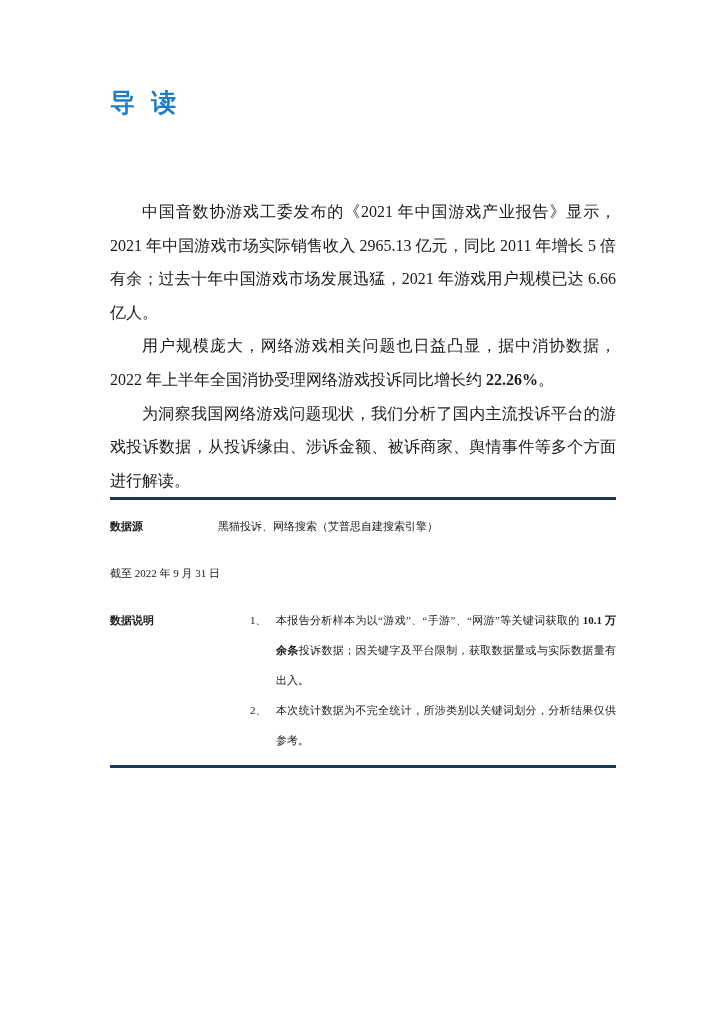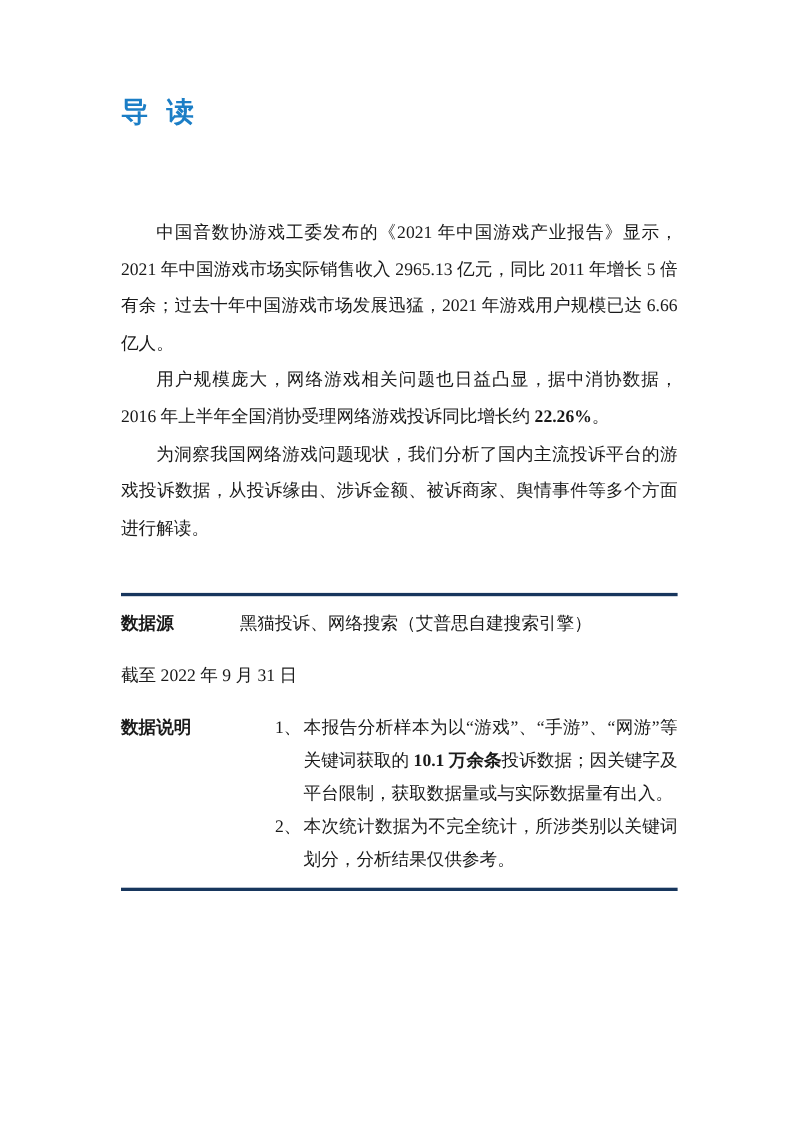--- a/index.html
+++ b/index.html
@@ -25,45 +25,44 @@
   .body-text {
     margin-top: 76px;
     font-size: 16px;
     line-height: 33.6px;
     text-align: justify;
     text-justify: inter-ideograph;
   }
   .body-text p { margin: 0; text-indent: 2em; }
   .hl { font-weight: bold; }
   .info-table {
-    margin-top: 42px;
     border-top: 3px solid var(--line_navy, #17365D);
     border-bottom: 3px solid var(--line_navy, #17365D);
     padding: 11px 0 6px 0;
-    font-size: 16px;
+    font-size: 11px;
     line-height: 30px;
   }
   .trow { display: flex; margin-bottom: 17px; }
   .trow.last { margin-bottom: 4px; gap: 32px; }
   .tlabel { flex: 0 0 108px; font-weight: bold; }
   .tvalue { flex: 1; text-align: justify; text-justify: inter-ideograph; }
   .note { display: flex; }
   .note .num { flex: 0 0 26px; }
   .note .ntext { flex: 1; text-align: justify; text-justify: inter-ideograph; }
 </style>
 </head>
 <body>
 
 <div class="page">
 
   <h1 class="doc-title">导 读</h1>
 
   <div class="body-text">
     <p><span>中国音数协游戏工委发布的《2021 年中国游戏产业报告》显示，2021 年中国游戏市场实际销售收入 2965.13 亿元，同比 2011 年增长 5 倍有余；过去十年中国游戏市场发展迅猛，2021 年游戏用户规模已达 6.66 亿人。</span></p>
-    <p><span>用户规模庞大，网络游戏相关问题也日益凸显，据中消协数据，2016 年上半年全国消协受理网络游戏投诉同比增长约 </span><span class="hl">22.26%</span><span>。</span></p>
+    <p><span>用户规模庞大，网络游戏相关问题也日益凸显，据中消协数据，2022 年上半年全国消协受理网络游戏投诉同比增长约 </span><span class="hl">22.26%</span><span>。</span></p>
     <p><span>为洞察我国网络游戏问题现状，我们分析了国内主流投诉平台的游戏投诉数据，从投诉缘由、涉诉金额、被诉商家、舆情事件等多个方面进行解读。</span></p>
   </div>
 
   <div class="info-table">
 
     <div class="trow">
       <div class="tlabel">数据源</div>
       <div class="tvalue">黑猫投诉、网络搜索（艾普思自建搜索引擎）</div>
     </div>
 

